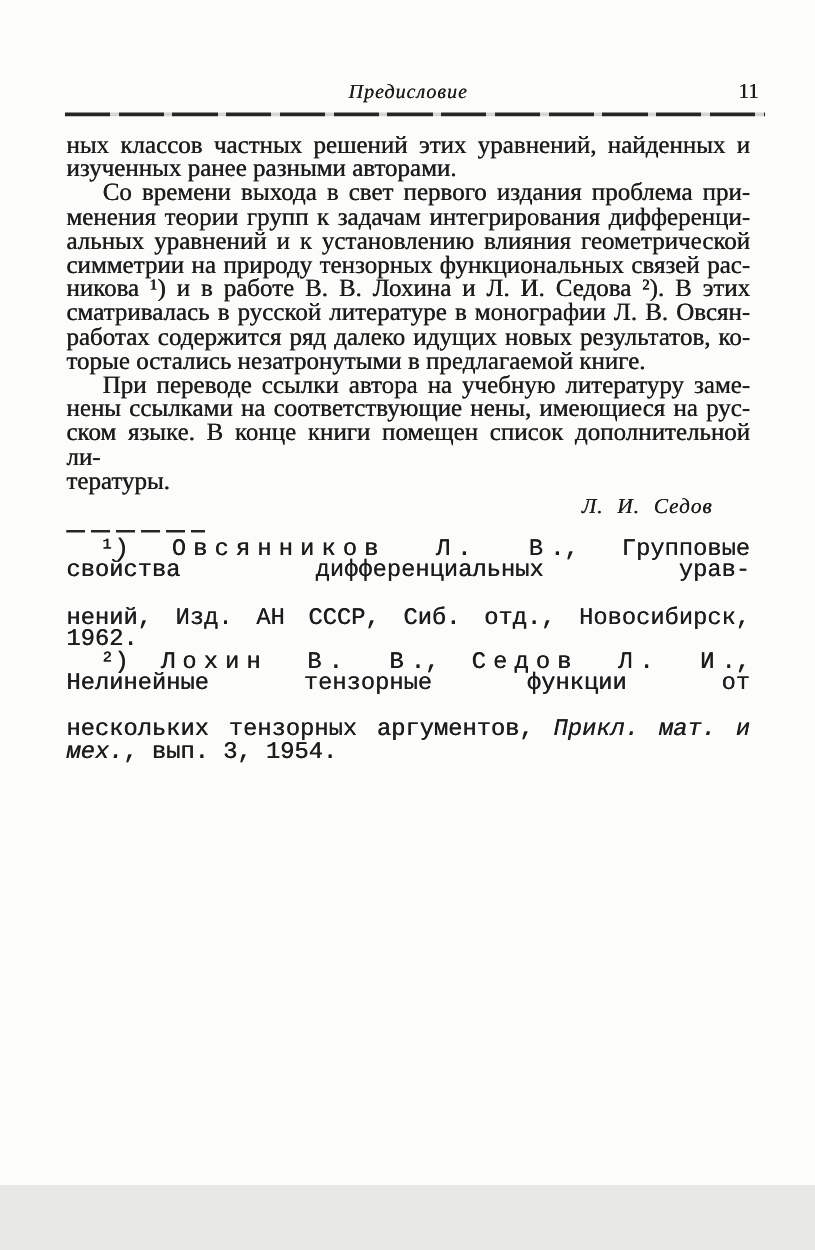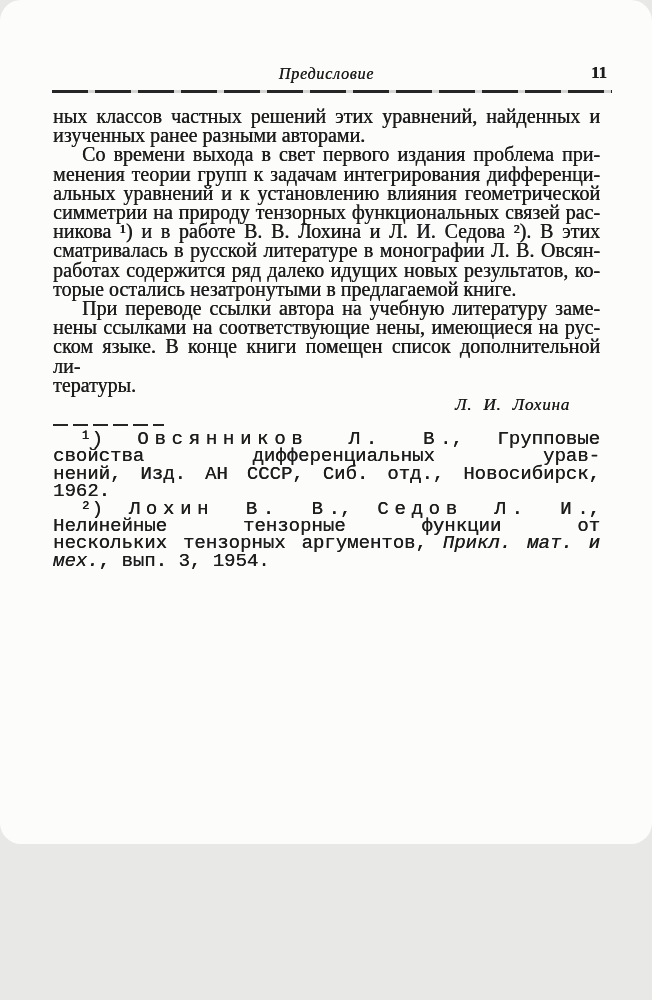--- a/index.html
+++ b/index.html
@@ -2,41 +2,40 @@
 <html lang="ru" style="--ink: #1d1d1d; --paper: #fcfdfb;"><head>
 <meta charset="utf-8">
 <style>
   :root{
     --ink:#1d1d1d;
     --paper:#fcfdfb;
   }
   html,body{margin:0;padding:0;background:#e8e8e6;}
   .page{
     position:relative;
-    width:652px;height:844px;
+    width:652px;height:948px;
     background:var(--paper);
     color:var(--ink);
     font-family:"Liberation Serif","DejaVu Serif",serif;
     overflow:hidden;
     margin:0 auto;
-    border-radius:21px;
   }
   .content{
     position:absolute;left:53px;top:64px;width:547px;
   }
   .header{position:relative;height:21px;}
   .running-title{
     display:block;text-align:center;
     font-style:italic;font-size:16px;line-height:20px;
     letter-spacing:0.8px;
     text-shadow:0.3px 0 currentColor;
   }
   .page-number{
     position:absolute;right:-7px;top:-1px;
-    font-weight:bold;font-size:17px;line-height:20px;
+    font-weight:normal;font-size:17px;line-height:20px;
     text-shadow:0.3px 0 currentColor;
   }
   .header-rule{
     height:3px;width:560px;margin-top:5px;margin-left:-1px;
     background:repeating-linear-gradient(90deg,
       #262626 0 36px, rgba(38,38,38,0.18) 36px 43px);
   }
   .body-text{
     margin-top:14px;
     font-size:20px;line-height:19.2px;
@@ -62,21 +61,21 @@
   .footnotes{
     margin-top:5px;
     font-size:19px;line-height:17.4px;
     text-shadow:0.3px 0 currentColor;
     font-family:Liberation Mono, monospace;
   }
   .fn-line{
     text-align:justify;
     text-align-last:justify;
   }
-  .fn-line.last{text-align-last:left;}
+  .fn-line.last{text-align-last:left;margin-top:20px;}
   .fn-line.ind{text-indent:27px;}
   .it{font-style:italic;}
   .sp{letter-spacing:0.3em;margin-right:-0.3em;}
 </style>
 </head>
 <body>
 
 <div class="page">
   <div class="content">
 
@@ -103,21 +102,21 @@
           <div class="line last">торые остались незатронутыми в предлагаемой книге.</div>
         </div>
         <div class="para">
           <div class="line ind">При переводе ссылки автора на учебную литературу заме-</div>
           <div class="line">нены ссылками на соответствующие нены, имеющиеся на рус-</div>
           <div class="line">ском языке. В конце книги помещен список дополнительной ли-</div>
           <div class="line last">тературы.</div>
         </div>
       </div>
 
-    <div class="signature">Л. И. Лохина</div>
+    <div class="signature">Л. И. Седов</div>
 
     <div class="footnote-rule"></div>
 
     <div class="footnotes" id="footnotes">
         <div class="footnote">
           <div class="fn-line ind"><span>¹) </span><span class="sp">Овсянников Л. В.</span><span>, Групповые свойства дифференциальных урав-</span></div>
           <div class="fn-line last"><span>нений, Изд. АН СССР, Сиб. отд., Новосибирск, 1962.</span></div>
         </div>
         <div class="footnote">
           <div class="fn-line ind"><span>²) </span><span class="sp">Лохин В. В.</span><span>, </span><span class="sp">Седов Л. И.</span><span>, Нелинейные тензорные функции от</span></div>

